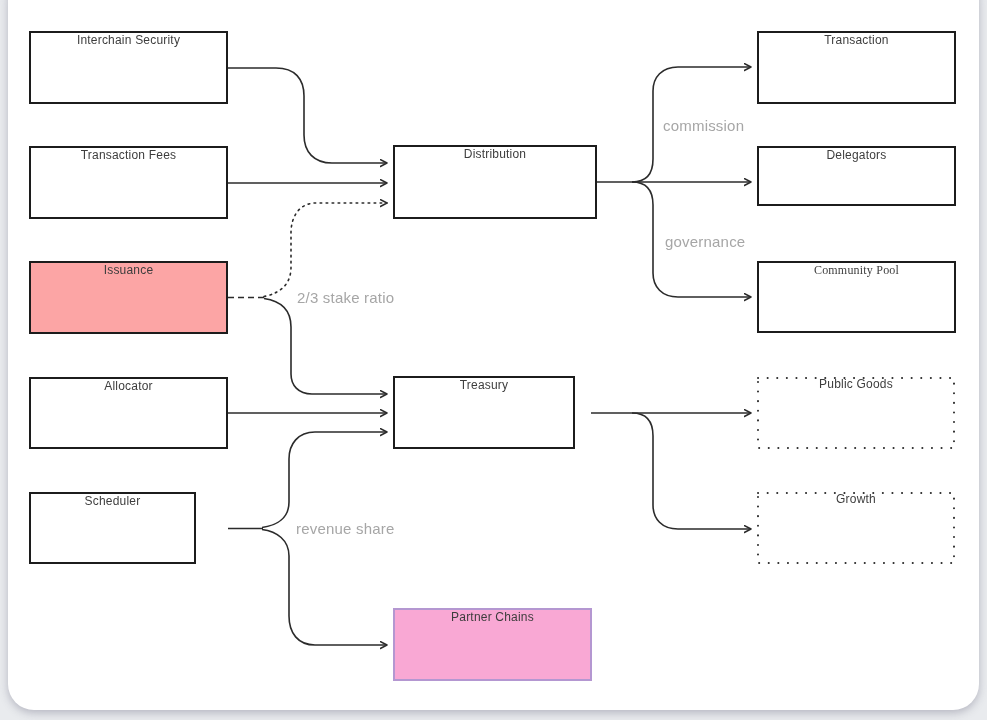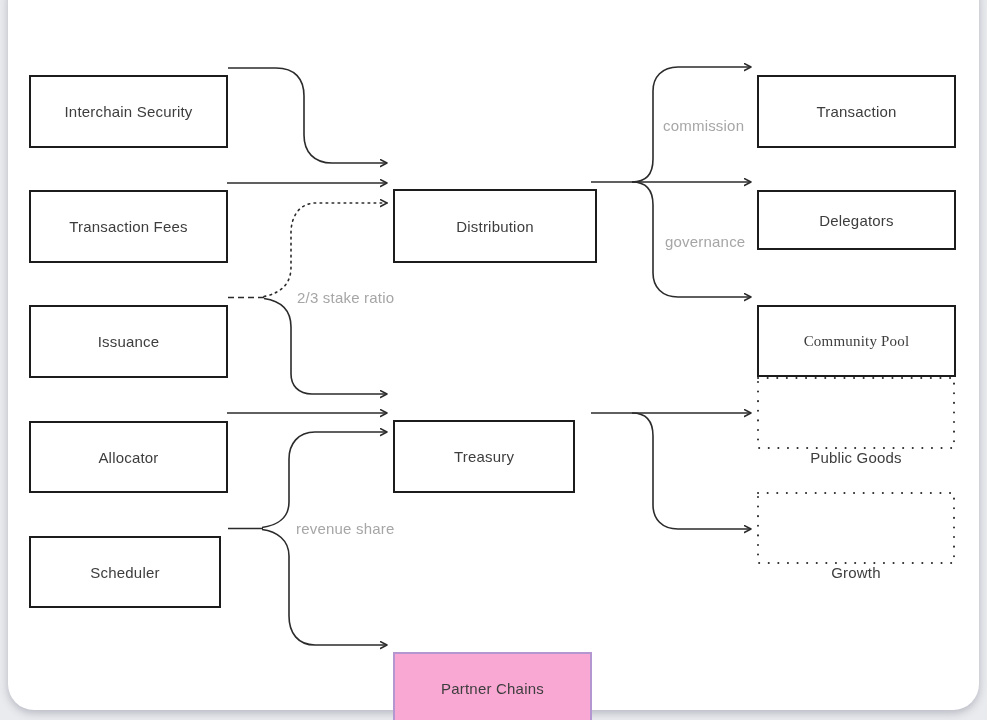--- a/index.html
+++ b/index.html
@@ -32,28 +32,27 @@
     width: 987px;
     height: 720px;
     pointer-events: none;
   }
   .node {
     position: absolute;
     box-sizing: border-box;
     border: 2px solid #1c1c1c;
     background: #ffffff;
     display: flex;
-    align-items: center;
+    align-items: flex-start;
     justify-content: center;
-    font-size: 15px;
+    font-size: 12px;
     color: #3d3d3d;
     letter-spacing: 0.2px;
-    margin-top: 44px;
   }
-  .node.fill-gray   { background: #ffffff; }
+  .node.fill-gray   { background: #fca5a5; }
   .node.fill-purple { background: #f9a8d4; border-color: #b497d1; }
   .node.dotted      { border: none; background: transparent; } 
   .edge-label {
     position: absolute;
     font-size: 15px;
     color: #a6a6a6;
     white-space: nowrap;
     letter-spacing: 0.2px;
   }
 </style>
@@ -112,21 +111,21 @@
   </div>
   <div class="node" style="left:29px;  top:146px; width:199px; height:73px;">
     <span>Transaction Fees</span>
   </div>
   <div class="node fill-gray" style="left:29px;  top:261px; width:199px; height:73px;">
     <span>Issuance</span>
   </div>
   <div class="node" style="left:29px;  top:377px; width:199px; height:72px;">
     <span>Allocator</span>
   </div>
-  <div class="node" style="left:29px;  top:492px; width:192px; height:72px;">
+  <div class="node" style="left:29px;  top:492px; width:167px; height:72px;">
     <span>Scheduler</span>
   </div>
 
   <div class="node" style="left:393px; top:145px; width:204px; height:74px;">
     <span>Distribution</span>
   </div>
   <div class="node" style="left:393px; top:376px; width:182px; height:73px;">
     <span>Treasury</span>
   </div>
   <div class="node fill-purple" style="left:393px; top:608px; width:199px; height:73px;">

